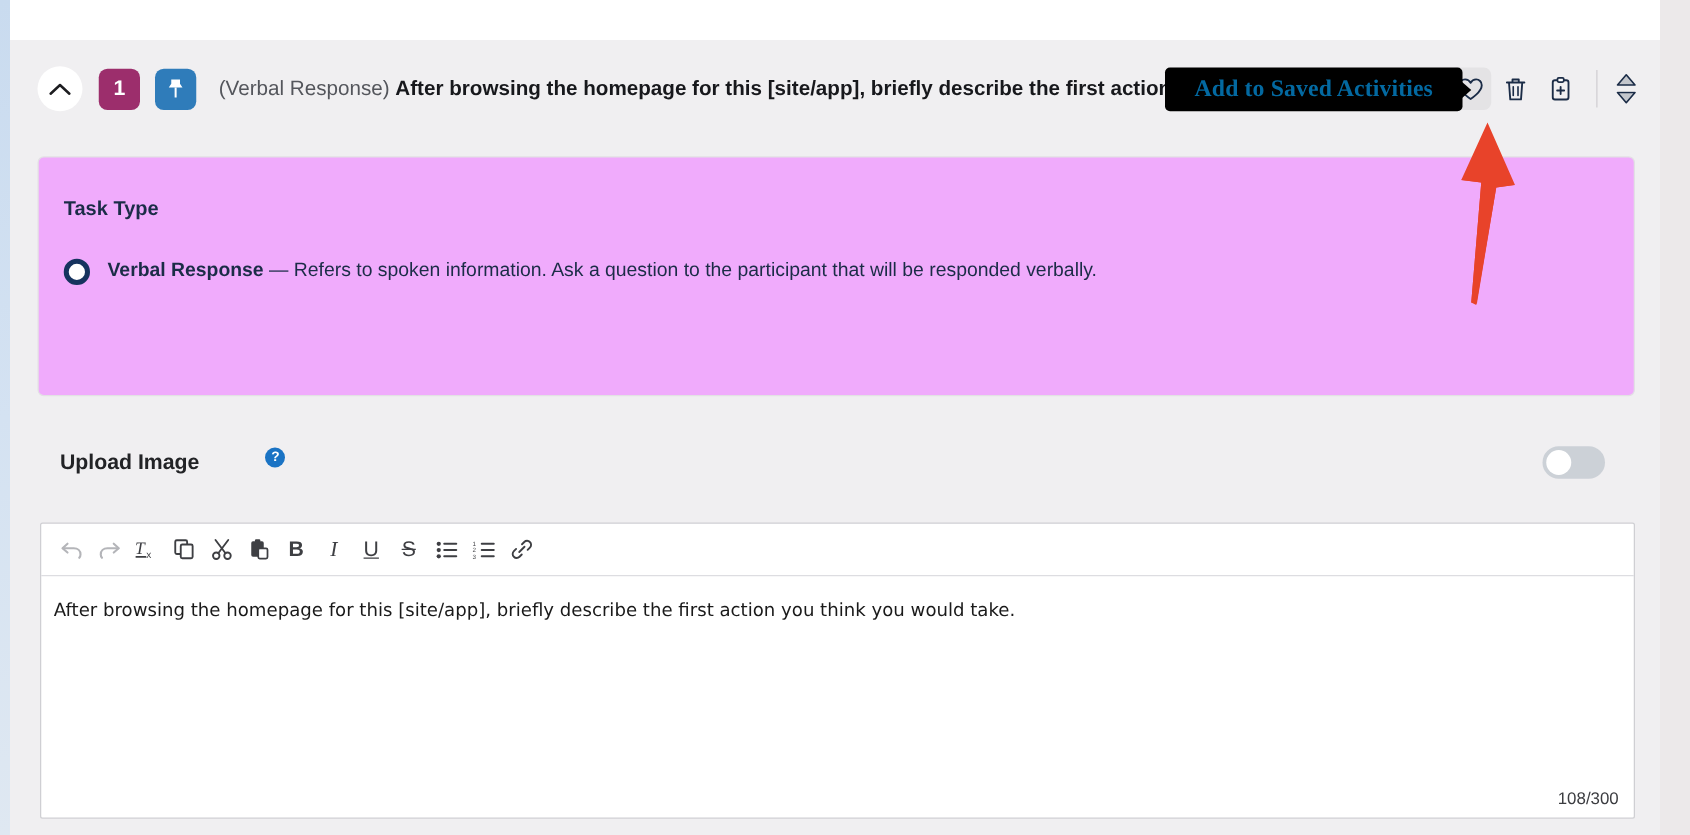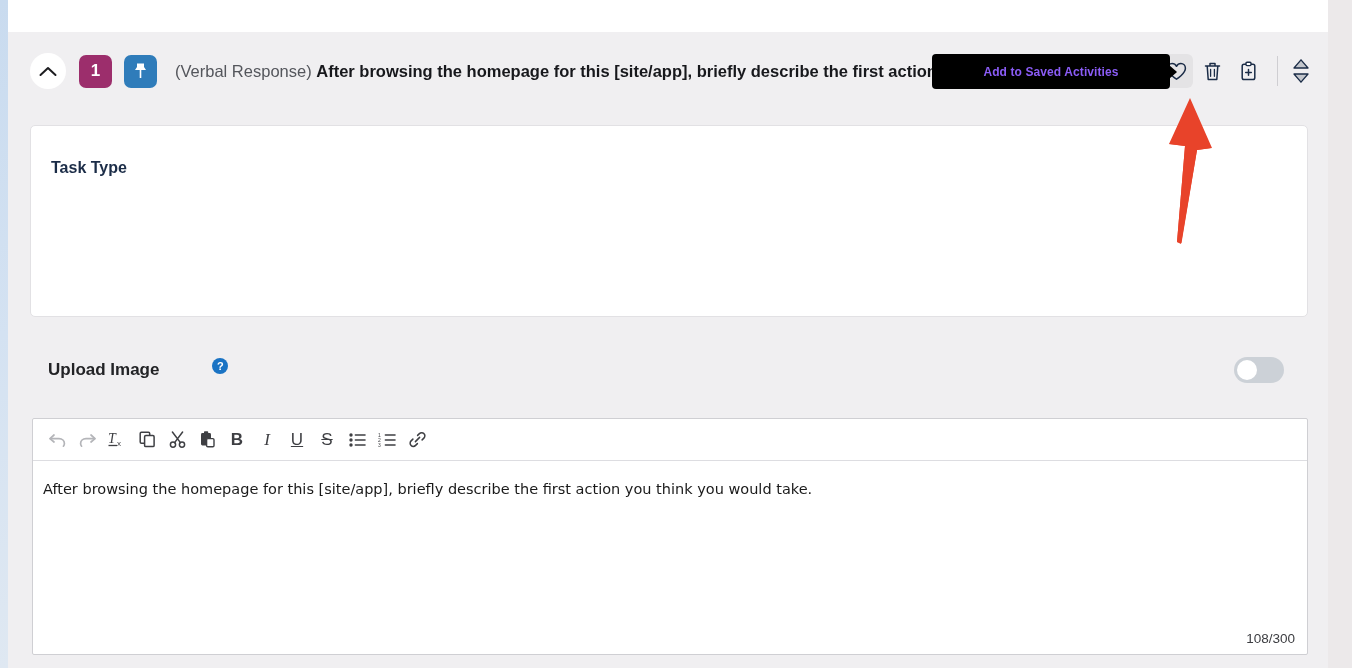--- a/index.html
+++ b/index.html
@@ -136,42 +136,43 @@
     left: 932px; top: 54px;
     width: 238px; height: 35px;
     background: #000000;
     border-radius: 4px;
     display: flex;
     align-items: center;
     justify-content: center;
     z-index: 40;
   }
   .tooltip-text {
-    color: #8b5cf6;
-    font-size: 12px;
+    color: #0369a1;
+    font-size: 19px;
     font-weight: bold;
     letter-spacing: .1px;
     white-space: nowrap;
+    font-family: Liberation Serif, serif;
   }
   .tooltip::after {
     content: "";
     position: absolute;
     right: -7px; top: 50%;
     transform: translateY(-50%);
     border-top: 7px solid transparent;
     border-bottom: 7px solid transparent;
     border-left: 8px solid #000000;
   }
 
   
   .tasktype-card {
     position: absolute;
     left: 30px; top: 125px;
     width: 1278px; height: 192px;
-    background: #ffffff;
+    background: #f0abfc;
     border: 1px solid #e2e1e4;
     border-radius: 5px;
     padding: 33px 28px 0 20px;
   }
   .card-heading {
     font-size: 16px;
     font-weight: bold;
     color: #1b2c47;
     margin-bottom: 29px;
   }
@@ -373,20 +374,26 @@
   </div>
 </div>
 
 <div class="tooltip">
   <span class="tooltip-text">Add to Saved Activities</span>
 </div>
 
 <div class="tasktype-card">
   <div class="card-heading">Task Type</div>
 
+  <div class="radio-row">
+    <span class="radio selected"></span>
+    <span class="radio-text">
+      <b>Verbal Response</b><span> — </span><span>Refers to spoken information. Ask a question to the participant that will be responded verbally.</span>
+    </span>
+  </div>
 
 </div>
 
 <div class="upload-row">
   <span class="upload-label">Upload Image</span>
   <span class="help-icon">?</span>
   <button class="toggle">
     <span class="knob"></span>
   </button>
 </div>

